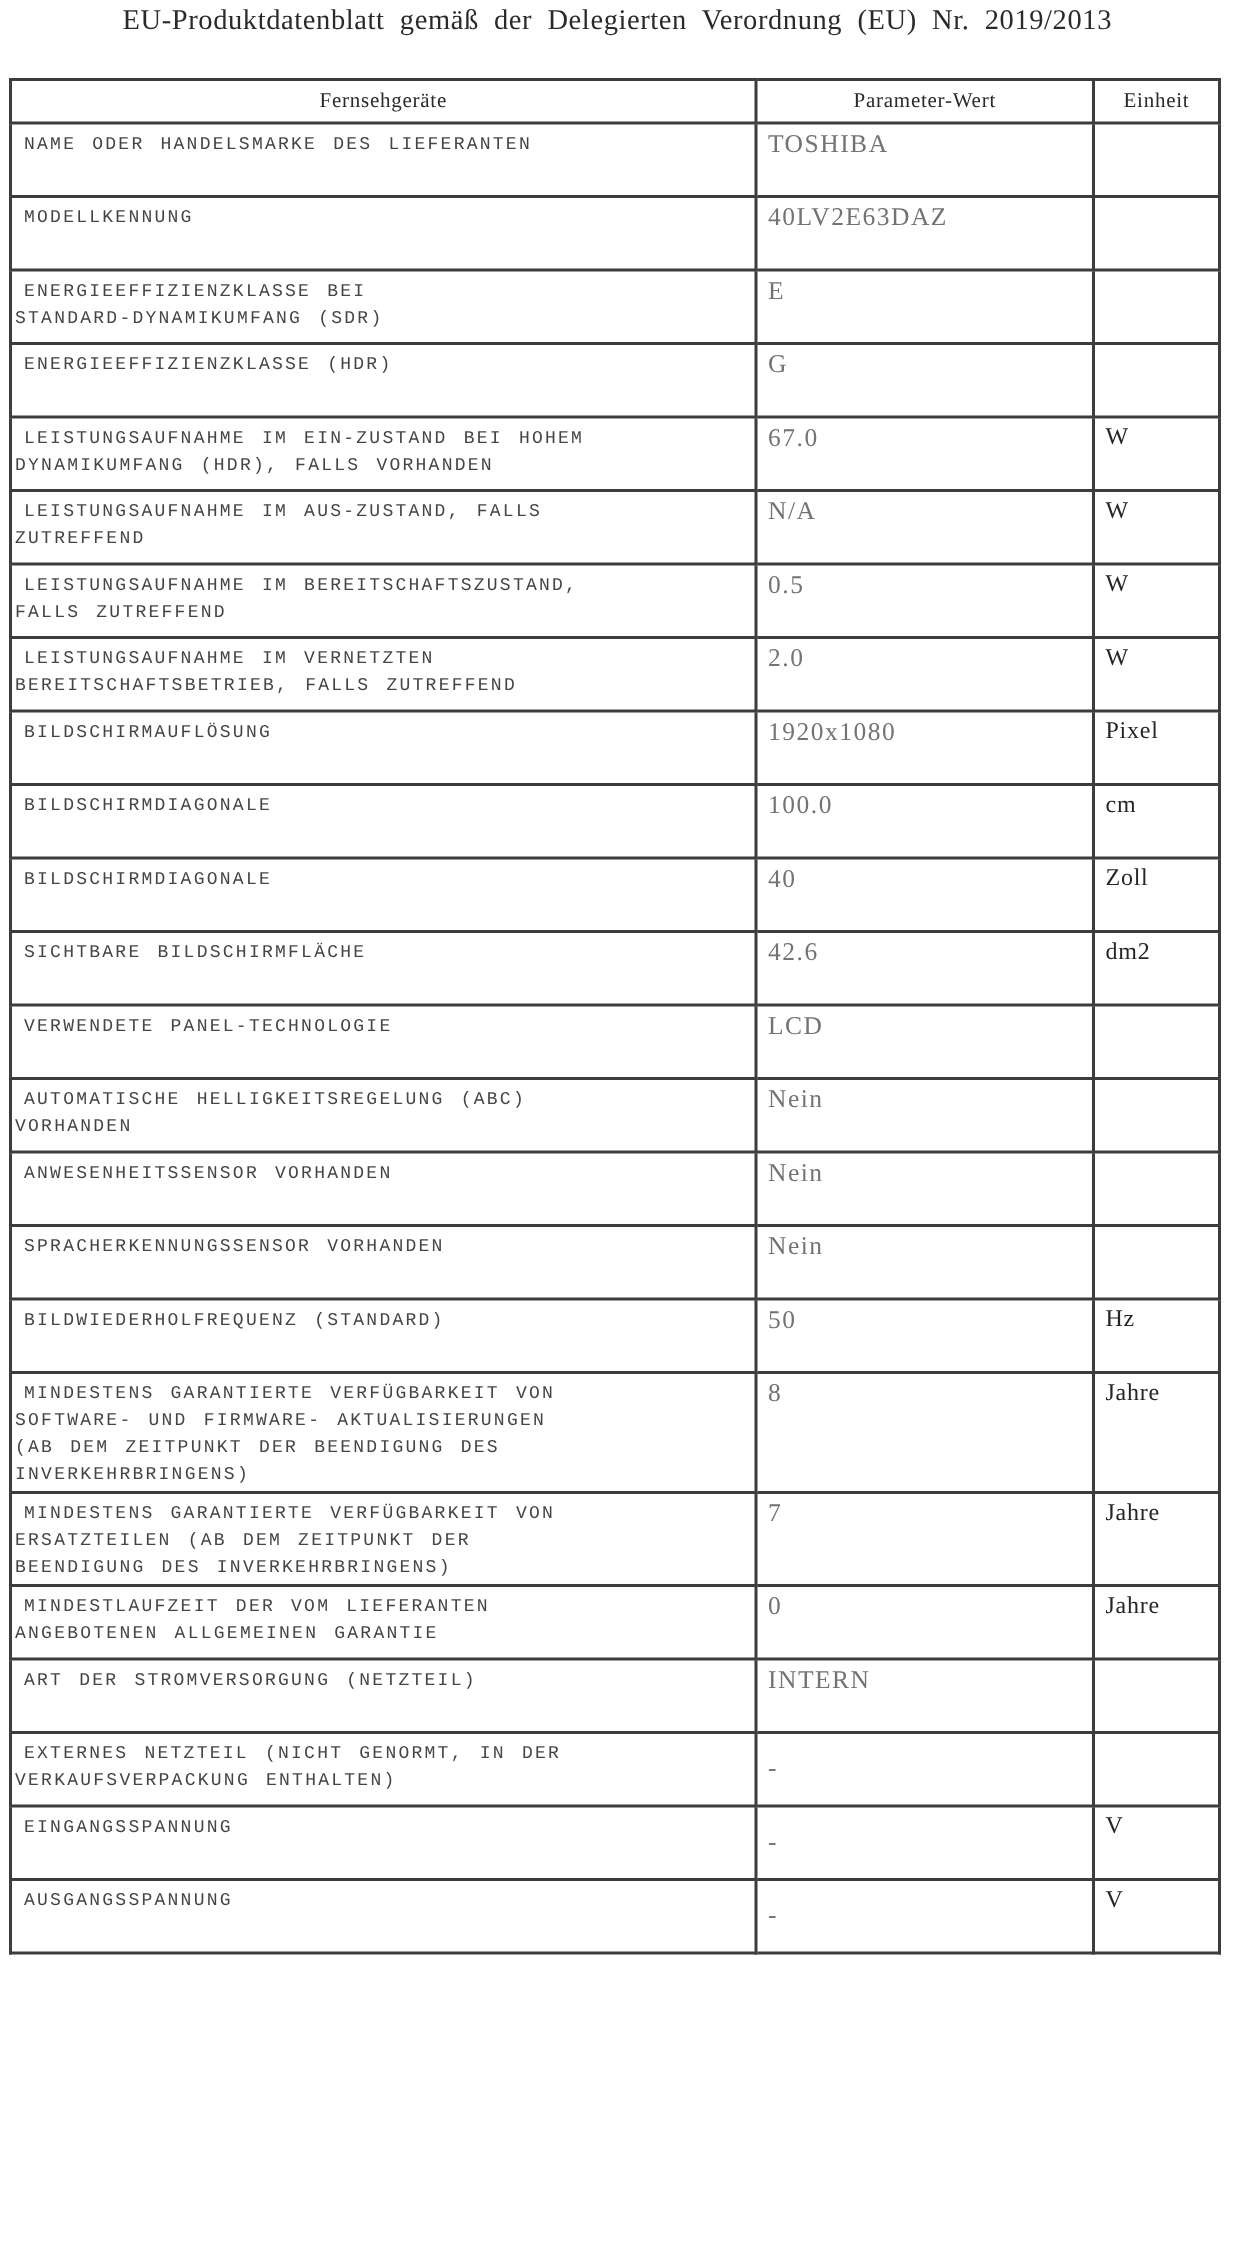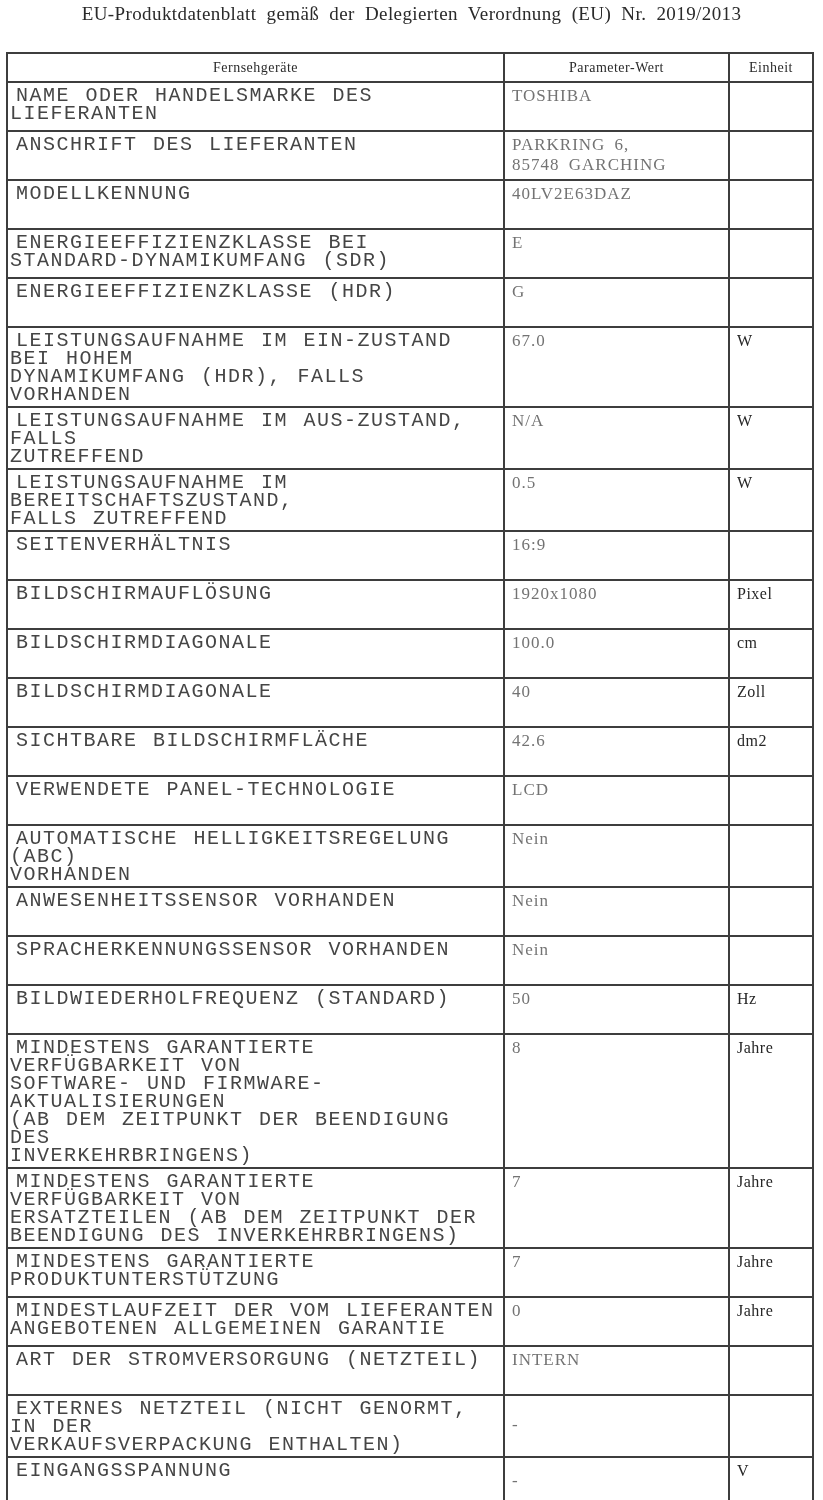--- a/index.html
+++ b/index.html
@@ -41,21 +41,21 @@
     letter-spacing: 0.5px;
     word-spacing: 2px;
     text-align: center;
     vertical-align: middle;
     padding: 0;
     color: #2a2a2a;
   }
   .datasheet td { height: 41px; }
   td.cell-label {
     font-family: "Liberation Mono", monospace;
-    font-size: 20px;
+    font-size: 12px;
     line-height: 18px;
     letter-spacing: 1.5px;
     word-spacing: 2px;
     color: #454545;
     padding: 4px 2px 2px 2px;
     text-indent: 6px;
     white-space: pre-line;
   }
   td.cell-value {
     font-size: 17px;
@@ -95,26 +95,20 @@
       <th>Einheit</th>
     </tr>
   </thead>
   <tbody id="datasheet-body">
   <tr>
     <td class="cell-label">NAME ODER HANDELSMARKE DES LIEFERANTEN</td>
     <td class="cell-value">TOSHIBA</td>
     <td class="cell-unit"></td>
   </tr>
 
-  <tr>
-    <td class="cell-label">ANSCHRIFT DES LIEFERANTEN</td>
-    <td class="cell-value">PARKRING 6,
-85748 GARCHING</td>
-    <td class="cell-unit"></td>
-  </tr>
 
   <tr>
     <td class="cell-label">MODELLKENNUNG</td>
     <td class="cell-value">40LV2E63DAZ</td>
     <td class="cell-unit"></td>
   </tr>
 
   <tr>
     <td class="cell-label">ENERGIEEFFIZIENZKLASSE BEI
 STANDARD-DYNAMIKUMFANG (SDR)</td>
@@ -143,27 +137,28 @@
     <td class="cell-unit">W</td>
   </tr>
 
   <tr>
     <td class="cell-label">LEISTUNGSAUFNAHME IM BEREITSCHAFTSZUSTAND,
 FALLS ZUTREFFEND</td>
     <td class="cell-value">0.5</td>
     <td class="cell-unit">W</td>
   </tr>
 
-
-
-  <tr>
-    <td class="cell-label">SEITENVERHÄLTNIS</td>
-    <td class="cell-value">16:9</td>
-    <td class="cell-unit"></td>
-  </tr>
+  <tr>
+    <td class="cell-label">LEISTUNGSAUFNAHME IM VERNETZTEN
+BEREITSCHAFTSBETRIEB, FALLS ZUTREFFEND</td>
+    <td class="cell-value">2.0</td>
+    <td class="cell-unit">W</td>
+  </tr>
+
+
 
   <tr>
     <td class="cell-label">BILDSCHIRMAUFLÖSUNG</td>
     <td class="cell-value">1920x1080</td>
     <td class="cell-unit">Pixel</td>
   </tr>
 
   <tr>
     <td class="cell-label">BILDSCHIRMDIAGONALE</td>
     <td class="cell-value">100.0</td>
@@ -224,26 +219,20 @@
 
   <tr>
     <td class="cell-label">MINDESTENS GARANTIERTE VERFÜGBARKEIT VON
 ERSATZTEILEN (AB DEM ZEITPUNKT DER
 BEENDIGUNG DES INVERKEHRBRINGENS)
 </td>
     <td class="cell-value">7</td>
     <td class="cell-unit">Jahre</td>
   </tr>
 
-  <tr>
-    <td class="cell-label">MINDESTENS GARANTIERTE
-PRODUKTUNTERSTÜTZUNG</td>
-    <td class="cell-value">7</td>
-    <td class="cell-unit">Jahre</td>
-  </tr>
 
   <tr>
     <td class="cell-label">MINDESTLAUFZEIT DER VOM LIEFERANTEN
 ANGEBOTENEN ALLGEMEINEN GARANTIE</td>
     <td class="cell-value">0</td>
     <td class="cell-unit">Jahre</td>
   </tr>
 
   <tr>
     <td class="cell-label">ART DER STROMVERSORGUNG (NETZTEIL)</td>

